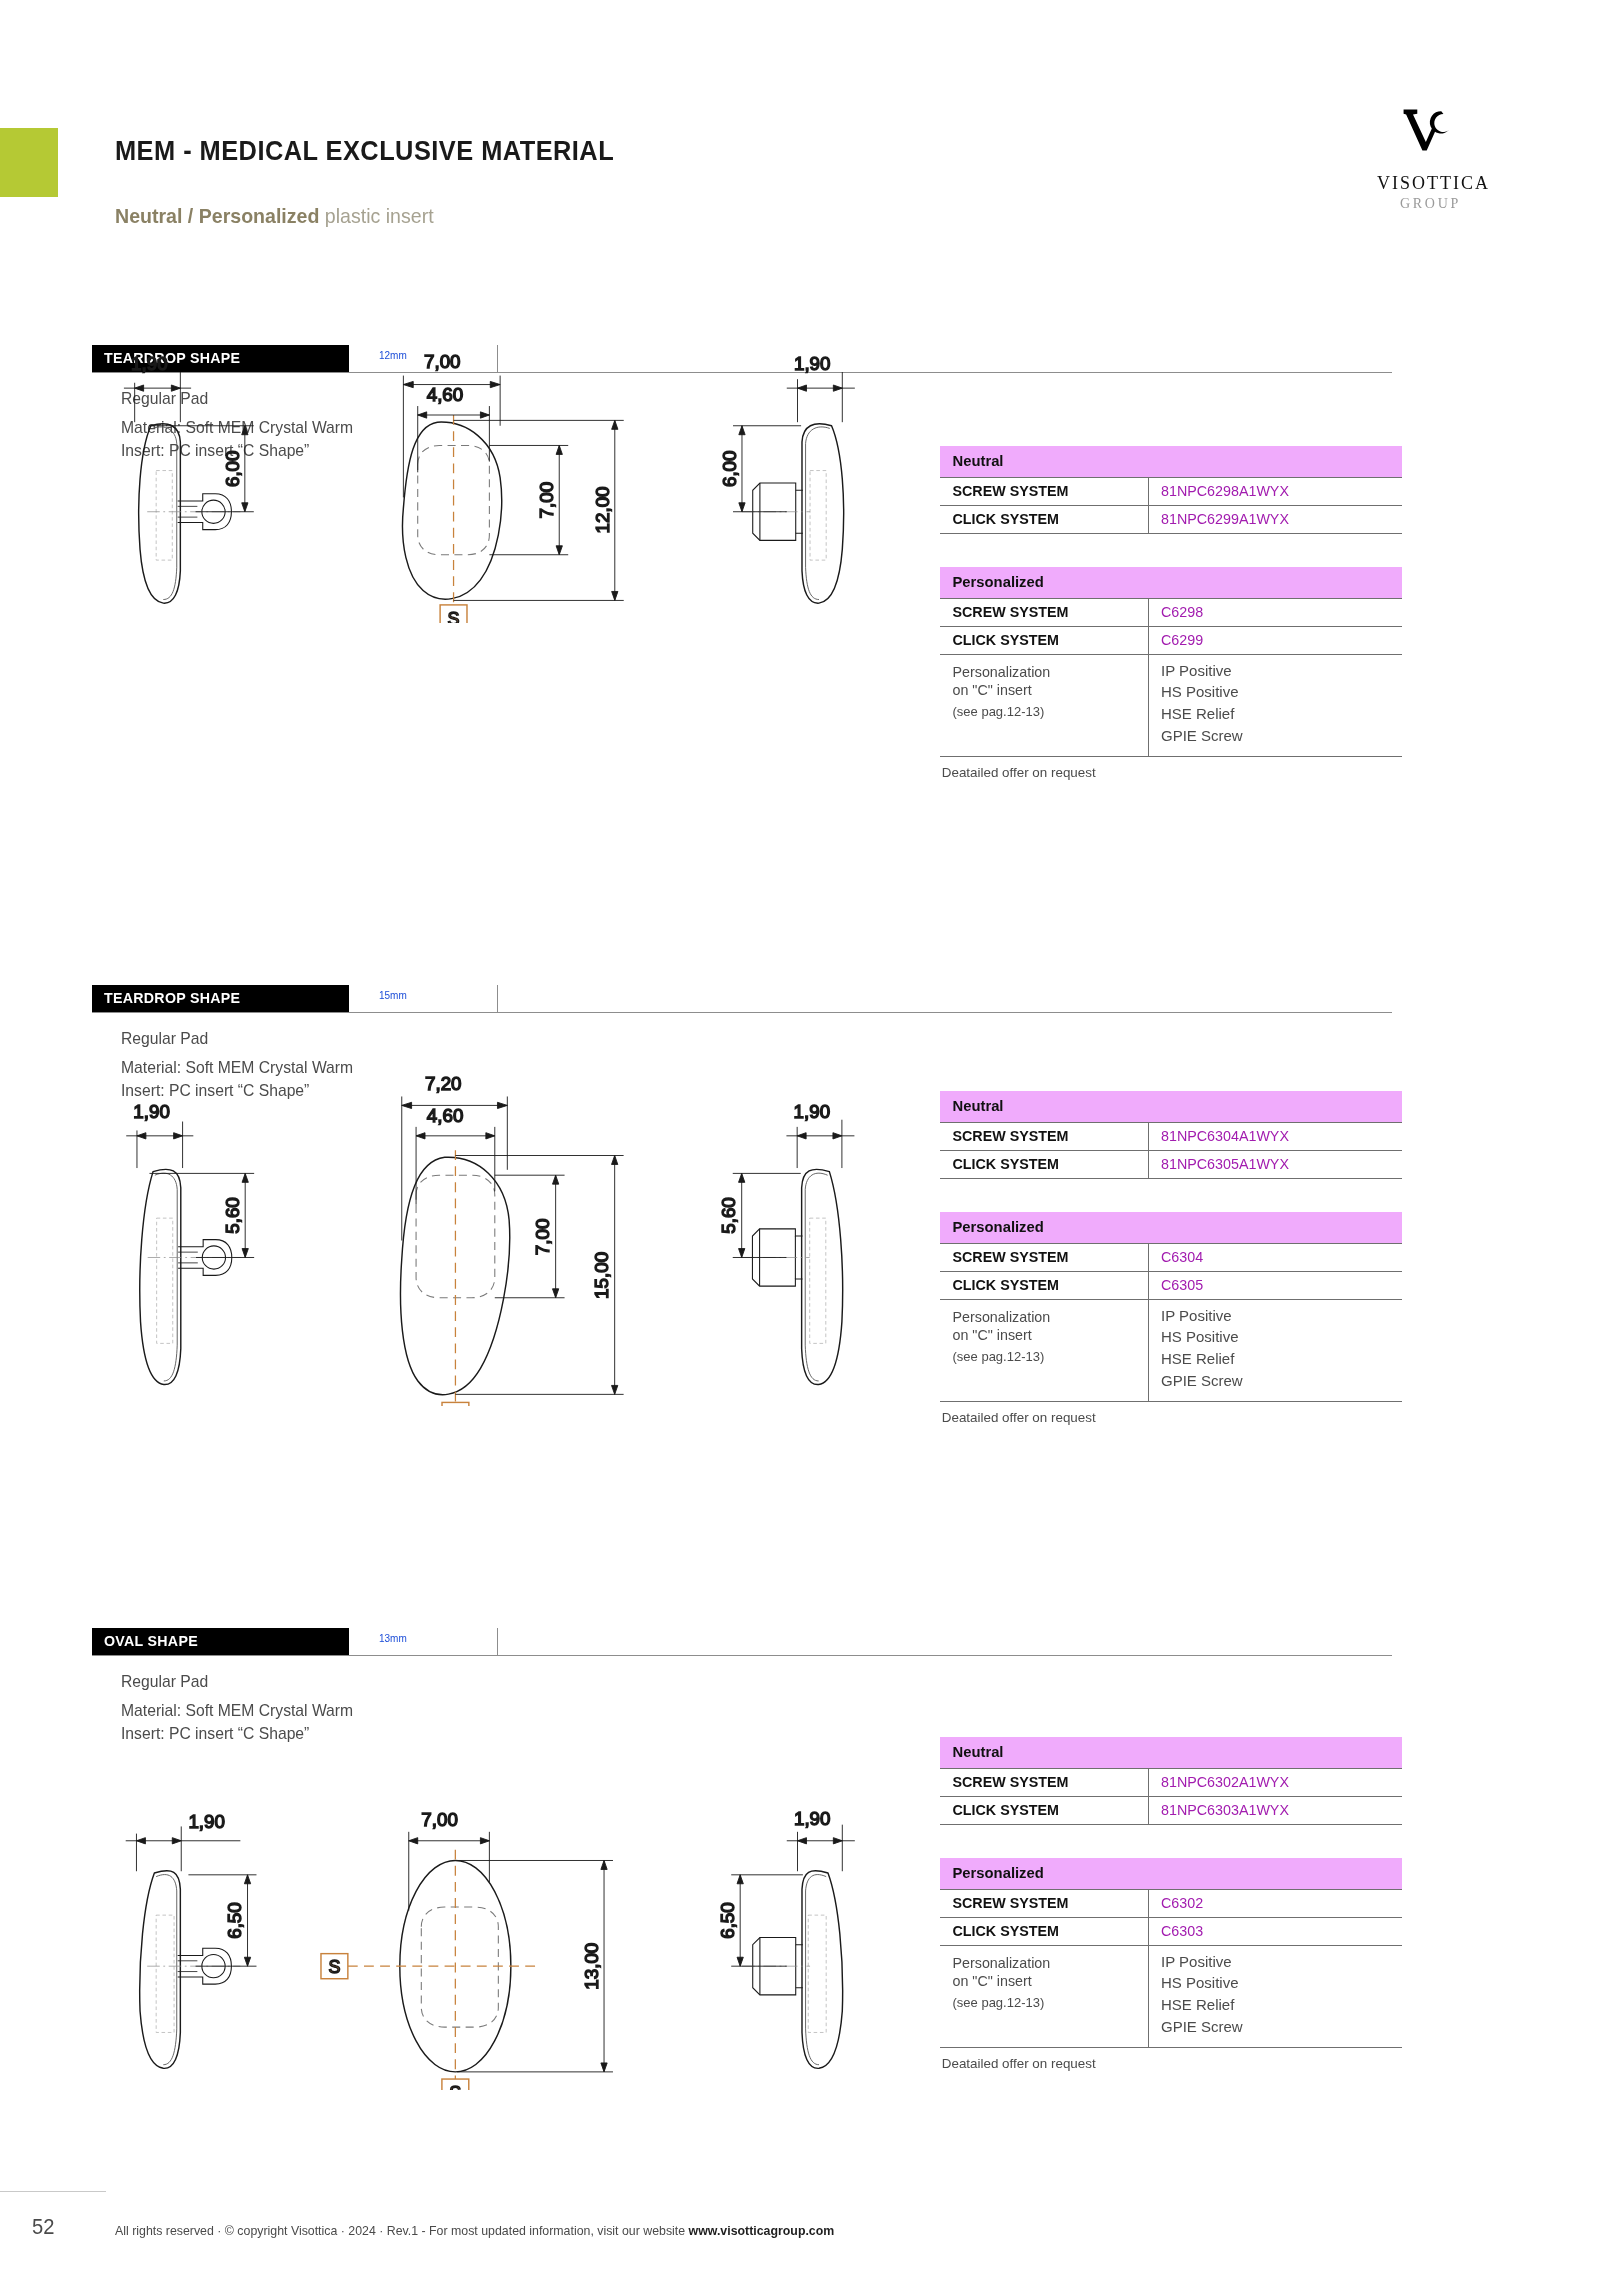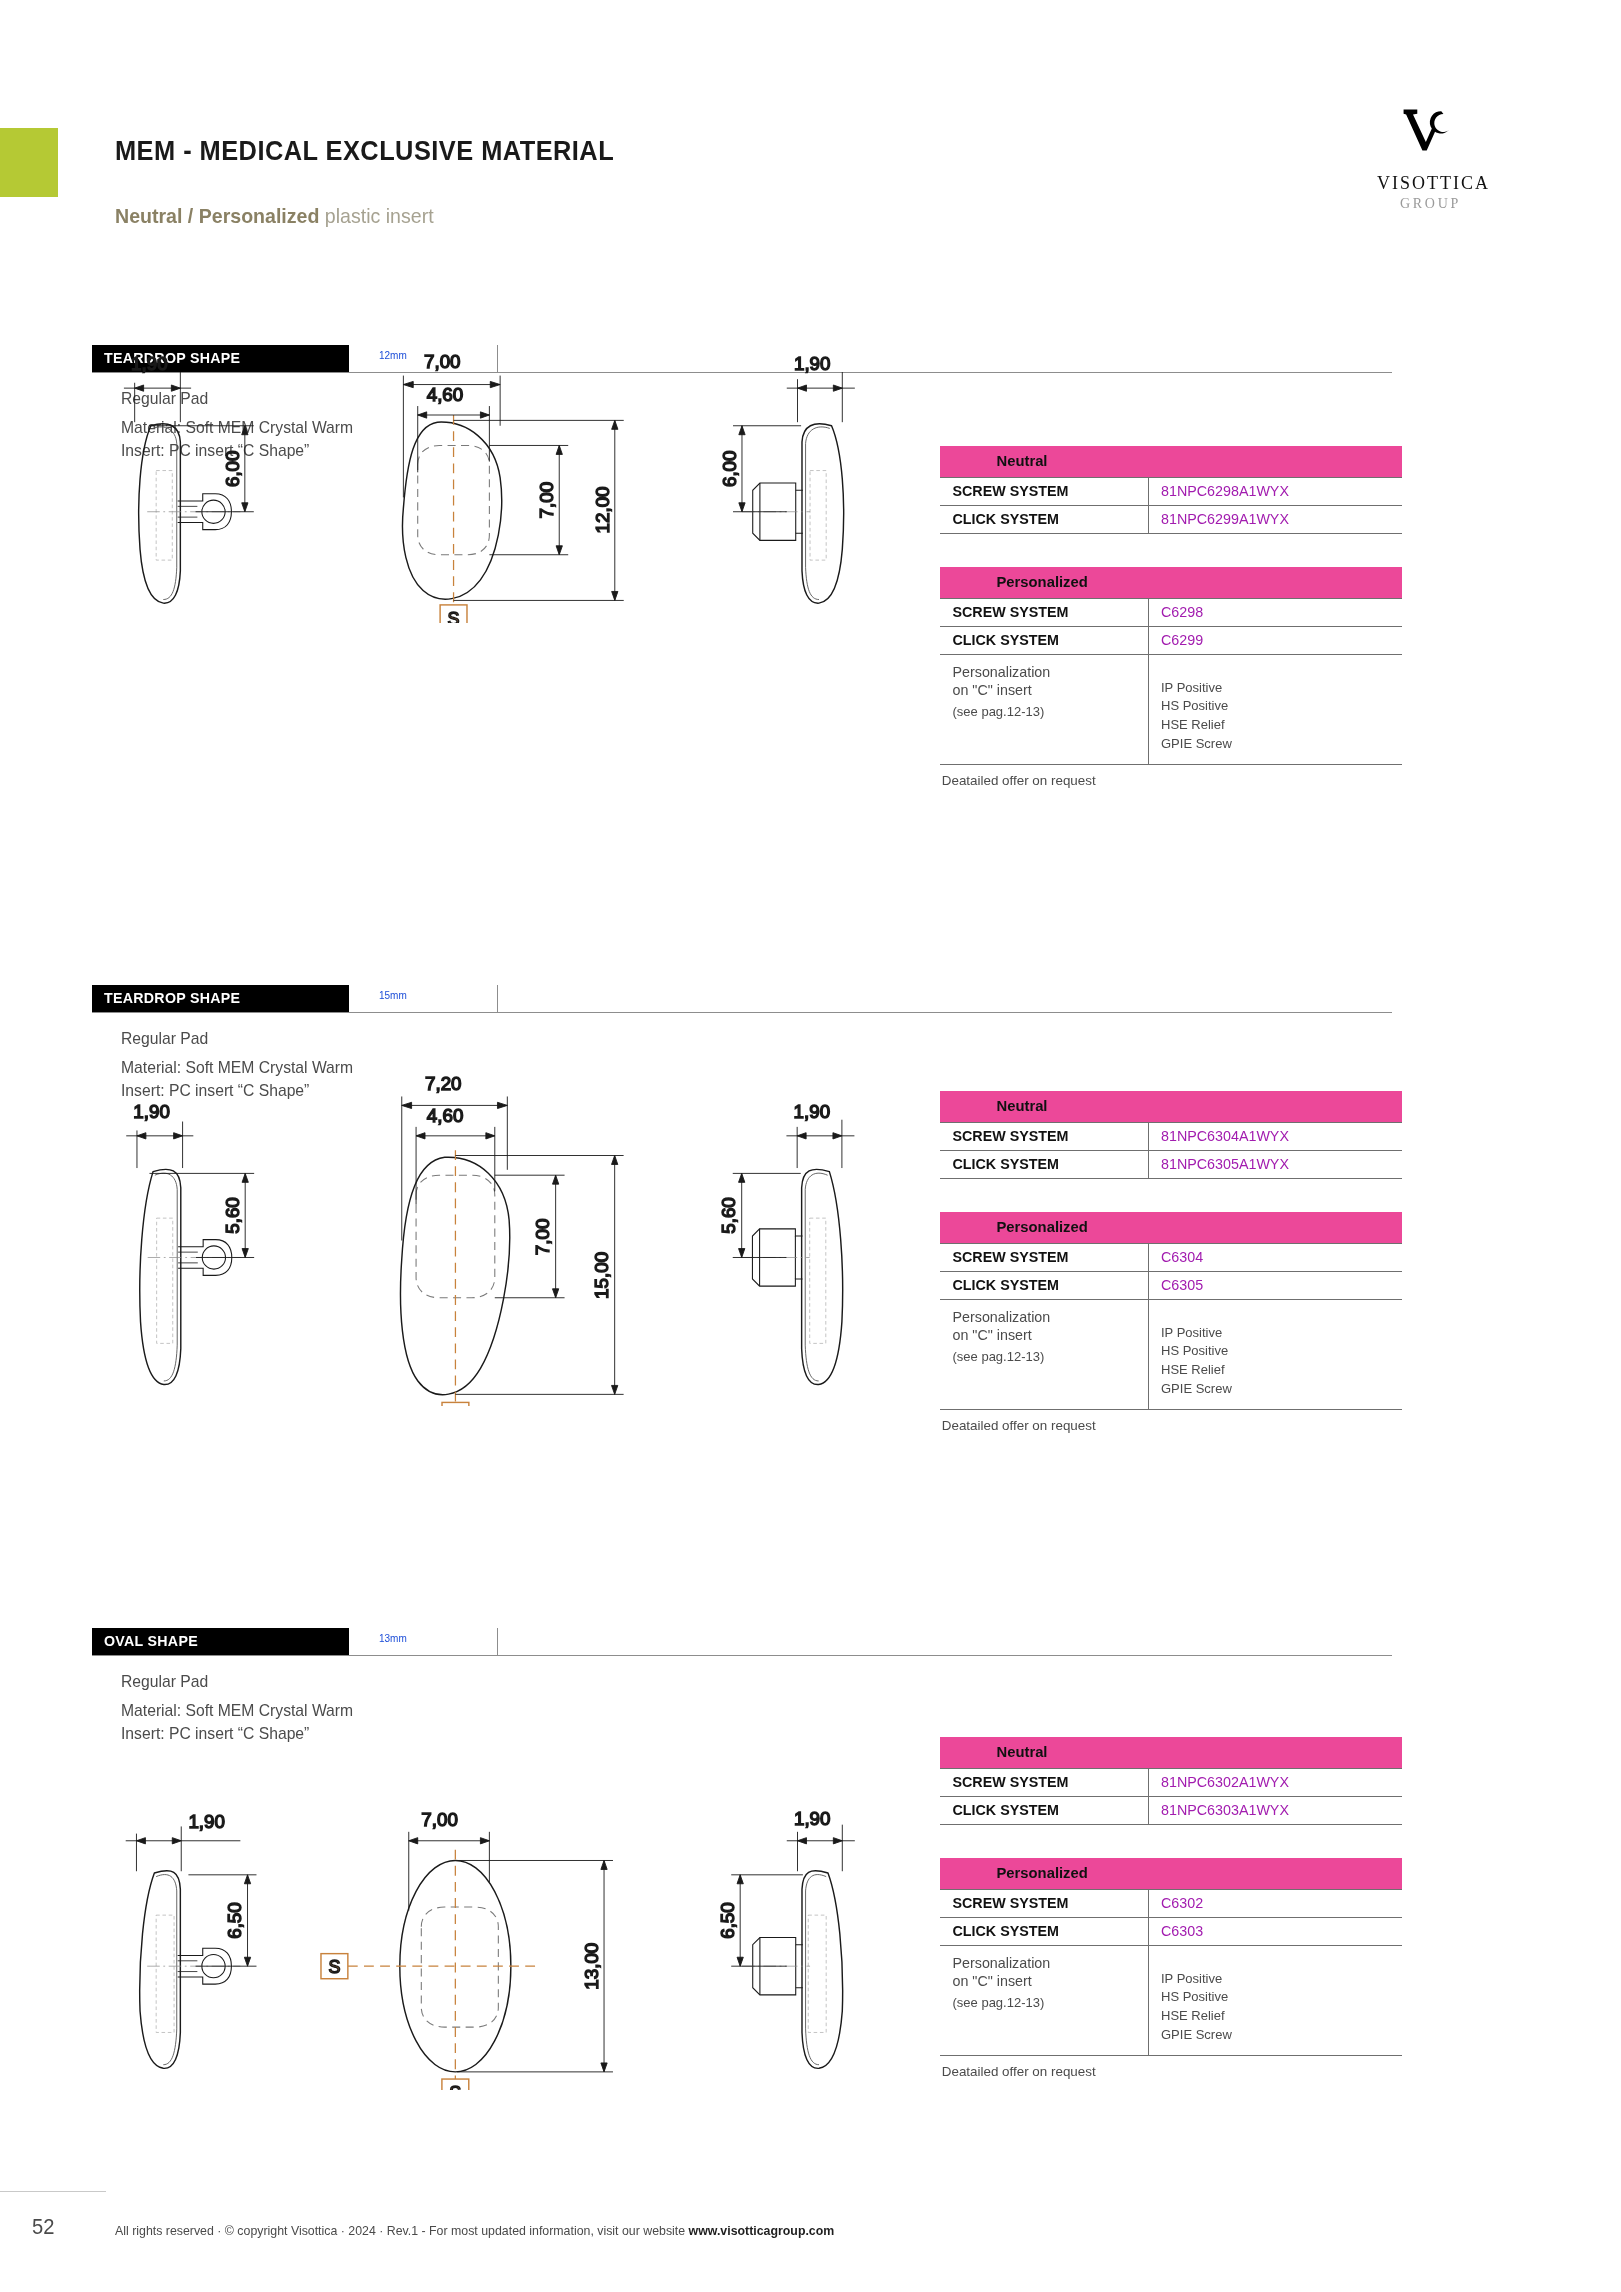--- a/index.html
+++ b/index.html
@@ -38,31 +38,31 @@
     transform:scaleX(0.96);transform-origin:left center;}
   .sec-size{position:absolute;left:287px;top:4.5px;font-size:10px;color:#1d4ed8;}
   .sec-vrule{position:absolute;left:405px;top:0;width:0.9px;height:27px;background:#8d8d8d;}
   .sec-hrule{position:absolute;left:0;top:27px;width:1300px;height:0.9px;background:#8d8d8d;}
 
   .sec-desc{position:absolute;left:121px;top:43px;font-size:15.7px;color:#4b4b4b;line-height:1.42;}
   .sec-desc .l1{margin-bottom:7.2px;}
 
   
   .spec{position:absolute;left:940px;width:462px;}
-  .spec .band{background:#ec4899;height:31px;padding-left:44px;}
+  .spec .band{background:#f0abfc;height:31px;}
   .spec .band span{display:block;padding:7.2px 0 0 12.5px;font-size:14.8px;font-weight:bold;color:#111;}
   .spec table{border-collapse:collapse;width:100%;table-layout:fixed;}
   .spec td{border-top:1.3px solid #6f6f6f;padding:5.4px 0 5.4px 12.5px;font-size:14.3px;vertical-align:top;}
   .spec td.k{width:195px;font-weight:bold;color:#111;border-right:1.3px solid #6f6f6f;}
   .spec td.v{color:#a21caf;padding-left:12.5px;}
   .spec tr:last-child td{border-bottom:1.3px solid #6f6f6f;}
   .spec .pz td{font-weight:normal;color:#4b4b4b;padding-top:8px;padding-bottom:9.9px;}
   .spec .pz .k{font-weight:normal;line-height:1.32;}
   .spec .pz .k small{font-size:13px;display:block;margin-top:3px;}
-  .spec .pz .v{font-size:13px;line-height:1.45;padding-top:24px;margin-left:28px;}
+  .spec .pz .v{font-size:15px;line-height:1.45;padding-top:5px;margin-left:28px;}
   .spec .note{font-size:13.4px;color:#4b4b4b;padding:8px 0 0 1.8px;}
 
   
   .draw{position:absolute;left:106px;}
   .draw svg{display:block;}
 
   
   .foot-rule{position:absolute;left:0;top:2191px;width:106px;height:1.3px;background:#c9c9c9;}
   .pageno{position:absolute;left:32px;top:2214px;font-size:22.4px;color:#4a4a4a;
     font-family:"Liberation Sans Narrow","Liberation Sans",sans-serif;transform:scaleX(0.9);transform-origin:left center;}

